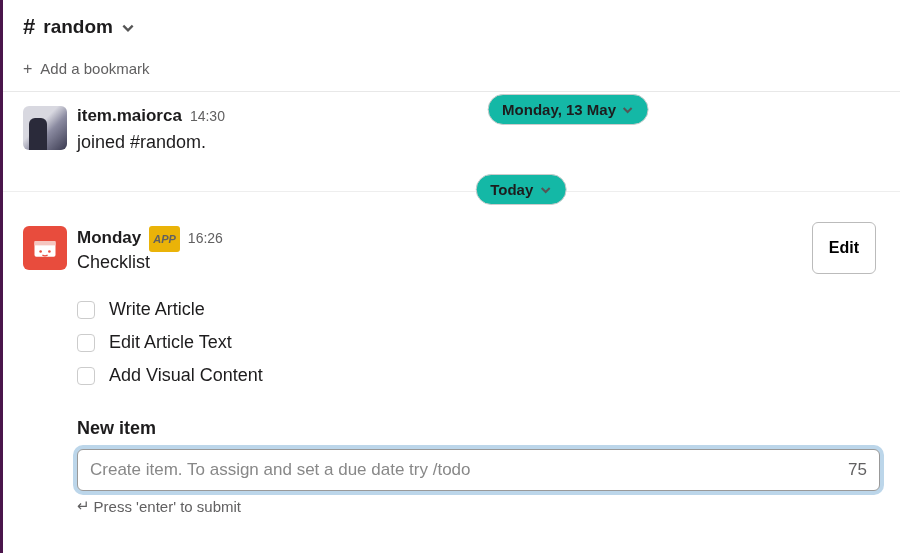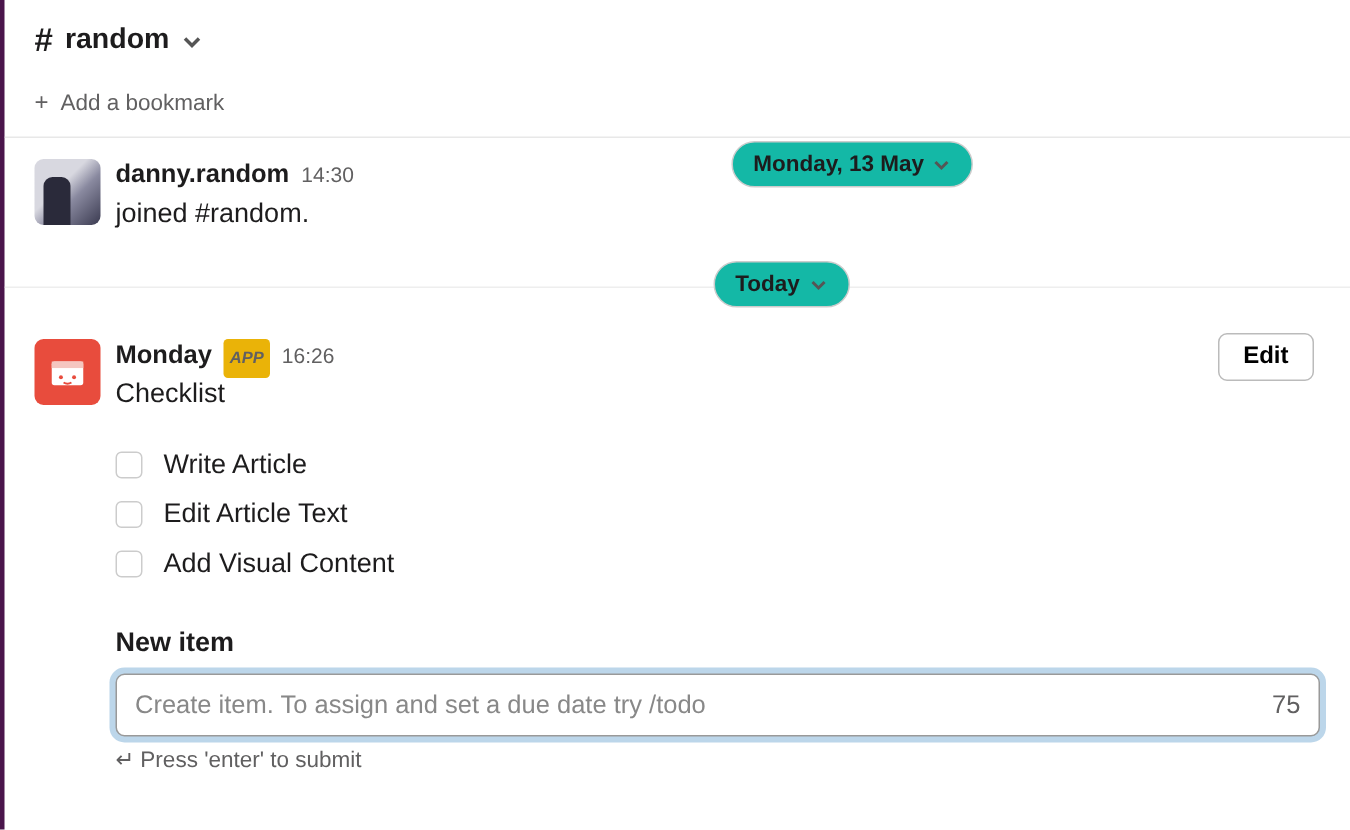--- a/index.html
+++ b/index.html
@@ -118,21 +118,21 @@
   .msg-container-1 { position: relative; padding-top: 6px; padding-bottom: 30px; }
   .msg-container-2 { position: relative; border-top: 1px solid #eee; background:#fafafa00; padding-top: 26px; }
   .checklist-title { font-size: 18px; margin-top: 0; }
   .edit-btn {
     position: absolute;
     right: 24px;
     top: 30px;
     background: #fff;
     border: 1px solid #bbb;
     border-radius: 6px;
-    padding: 6px 16px;
+    padding: 16px 16px;
     font-size: 16px;
     font-weight: 700;
     cursor: pointer;
   }
   .check-items { margin-top: 20px; }
   .check-item {
     display: flex;
     align-items: center;
     gap: 14px;
     padding: 6px 0;
@@ -194,21 +194,21 @@
 <div class="bookmark-bar">
   <span class="plus">+</span>
   <span>Add a bookmark</span>
 </div>
 
 <div class="msg-container-1">
   <div class="message">
     <div class="avatar avatar-danny"></div>
     <div class="msg-body">
       <div class="msg-head">
-        <span class="sender">danny.random</span>
+        <span class="sender">item.maiorca</span>
         <span class="ts">14:30</span>
       </div>
       <div class="msg-text">joined #random.</div>
     </div>
   </div>
   <div class="date-pill">
     <span>Monday, 13 May</span>
     <svg width="12" height="12" viewBox="0 0 12 12">
         <path class="chev-svg" d="M2 4l4 4 4-4"></path>
       </svg>

